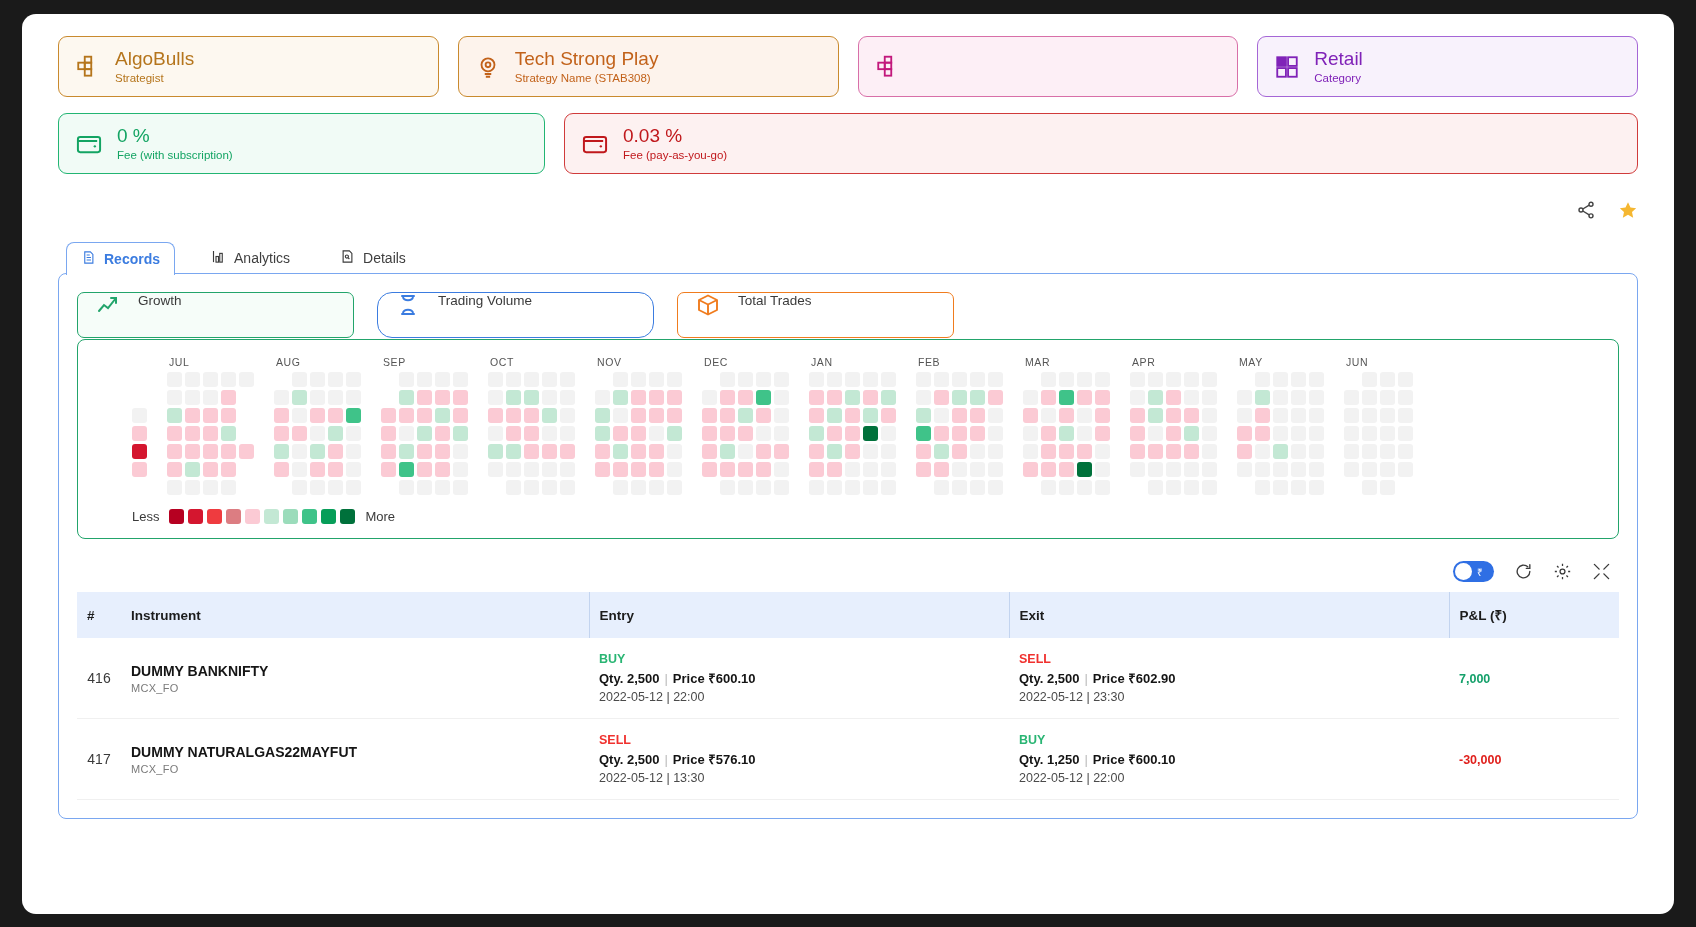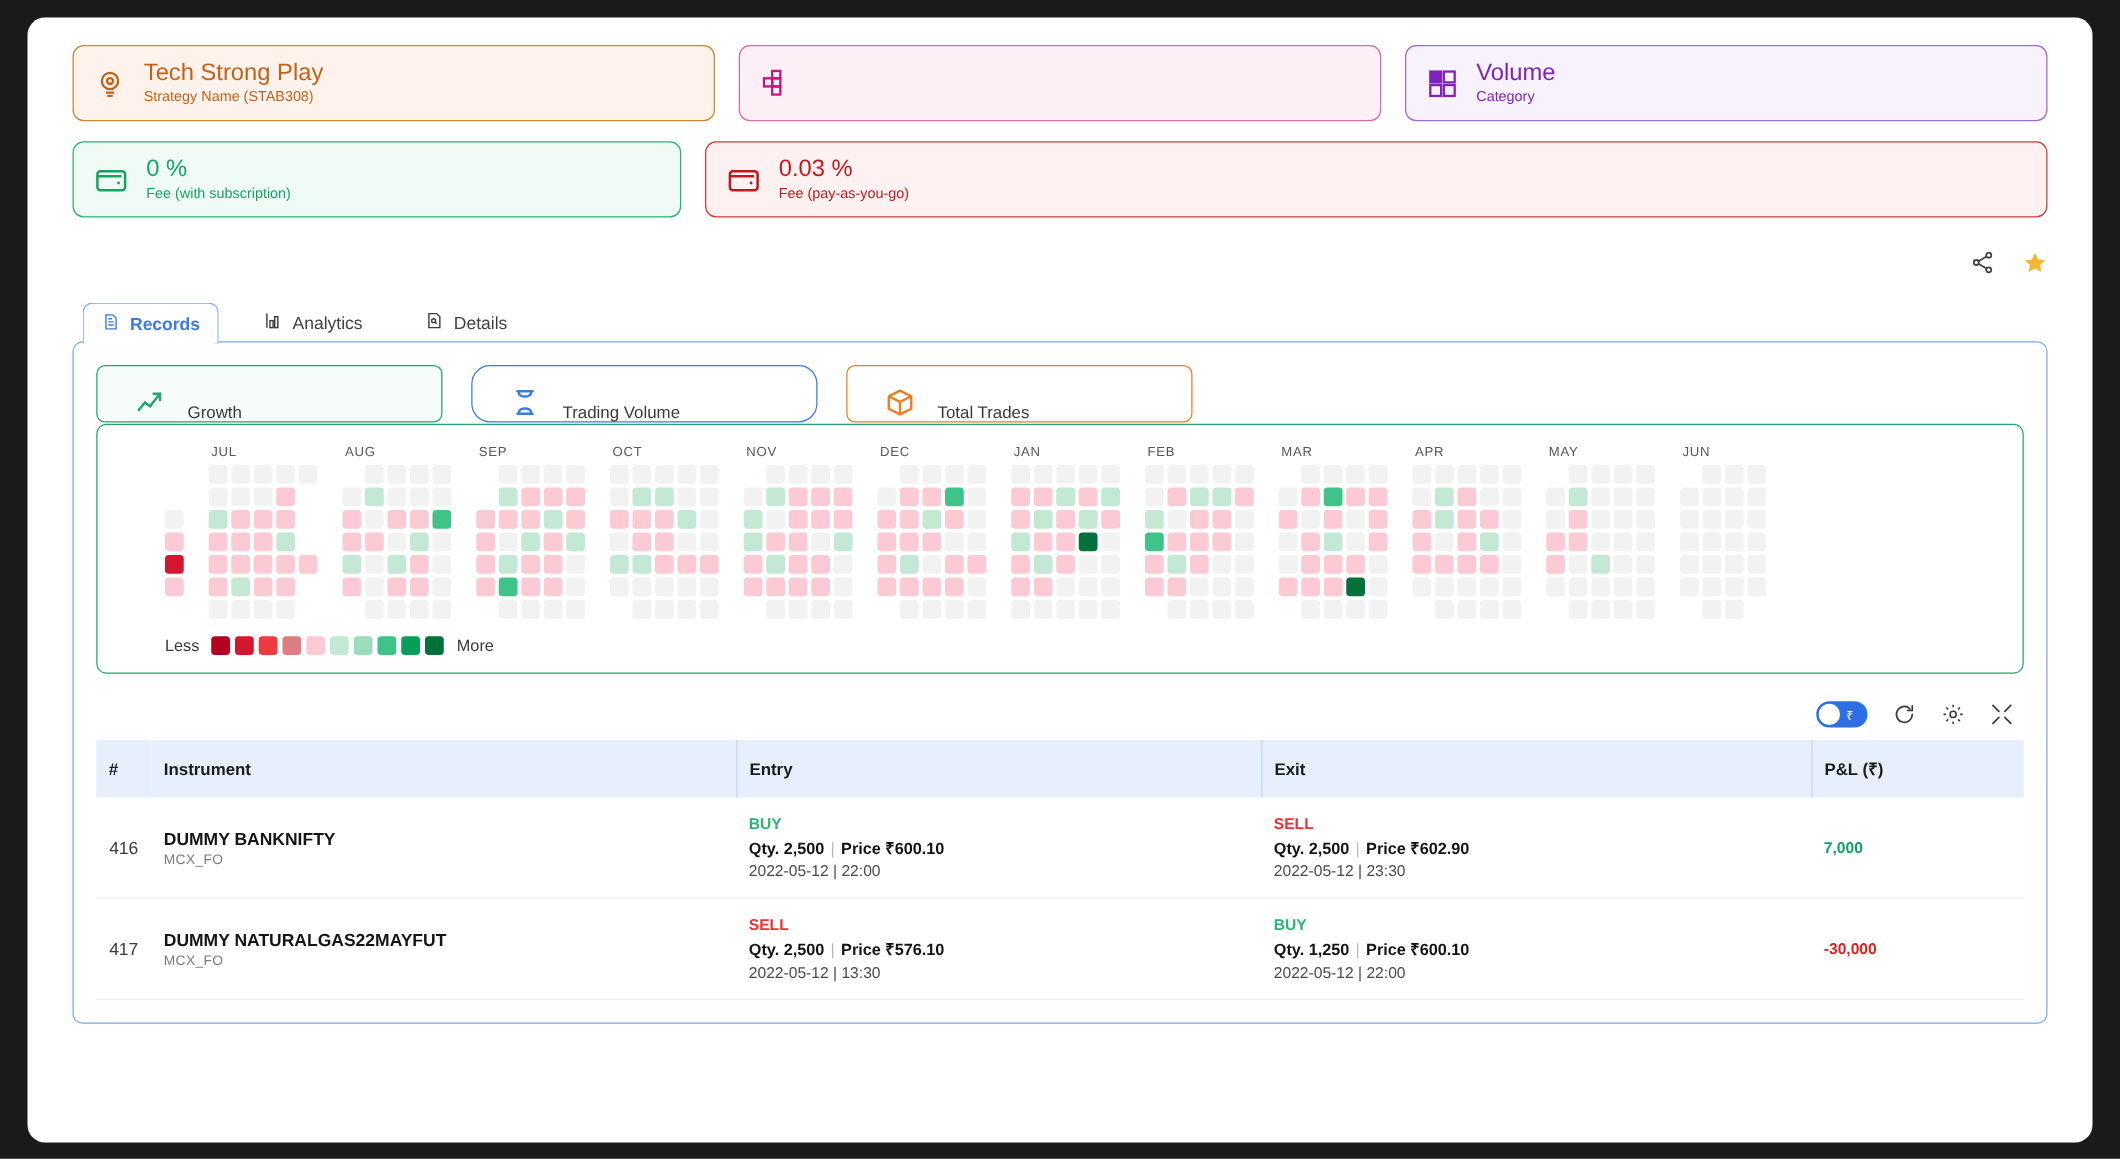--- a/index.html
+++ b/index.html
@@ -77,21 +77,21 @@
     border-radius: 8px 8px 0 0; background: #fff;
     position: relative; z-index: 3; margin-bottom: -1px;
   }
 
   .panel { border: 1px solid #7aa7f0; border-radius: 8px; padding: 18px; margin-top: -1px; }
 
   
   .subtabs { display: flex; gap: 23px; margin-bottom: 2px; }
   .subtab {
     flex: 0 0 277px; height: 46px; border-radius: 7px; border: 1px solid;
-    display: flex; align-items: flex-end; gap: 18px; padding: 0 30px;
+    display: flex; align-items: flex-start; gap: 18px; padding: 0 18px;
     font-size: 13.5px; color: #3a3a3a; cursor: pointer; background: #fff;
   }
   .subtab.st-green { border-color: #22a46b; background: #f6fdf9; position: relative; z-index: 3; }
   .subtab.st-blue  { border-color: #3b7ce0; border-radius: 15px; }
   .subtab.st-orange{ border-color: #f07c1e; }
 
   .heatwrap { border: 1px solid #22a46b; border-radius: 8px; margin-top: -1px; padding: 16px 12px 14px 12px; }
 
   
   .hm { display: flex; align-items: flex-start; padding-left: 42px; }
@@ -139,20 +139,34 @@
   .col-pl { width: 170px; }
 </style>
 </head>
 <body>
 
 <div class="screen">
 <div class="page">
 
 
   <div class="cards-row" id="cards-row-1">
+        <div class="card c-amber">
+          <div class="ic">
+            <svg width="26" height="26" viewBox="0 0 24 24" stroke="#b5751c" fill="none" stroke-width="1.7">
+              <rect x="3" y="8" width="6" height="6"></rect>
+              <rect x="9" y="8" width="6" height="6"></rect>
+              <rect x="9" y="2.5" width="6" height="5.5"></rect>
+              <rect x="9" y="14" width="6" height="6"></rect>
+            </svg>
+          </div>
+          <div class="txt">
+            <div class="big">AlgoBulls</div>
+            <div class="sub">Strategist</div>
+          </div>
+        </div>
         <div class="card c-peach">
           <div class="ic">
             <svg width="26" height="26" viewBox="0 0 24 24" stroke="#c2621a" fill="none" stroke-width="1.7">
               <circle cx="12" cy="10" r="6"></circle>
               <circle cx="12" cy="10" r="2.2"></circle>
               <line x1="9" y1="18.5" x2="15" y2="18.5"></line>
               <line x1="10" y1="21" x2="14" y2="21"></line>
             </svg>
           </div>
           <div class="txt">
@@ -173,21 +187,21 @@
         <div class="card c-violet">
           <div class="ic">
             <svg width="26" height="26" viewBox="0 0 24 24" stroke="#8023b8" fill="none" stroke-width="1.7">
               <rect x="3" y="3" width="8" height="8" fill="#8023b8"></rect>
               <rect x="13" y="3" width="8" height="8"></rect>
               <rect x="3" y="13" width="8" height="8"></rect>
               <rect x="13" y="13" width="8" height="8"></rect>
             </svg>
           </div>
           <div class="txt">
-            <div class="big">Volume</div>
+            <div class="big">Retail</div>
             <div class="sub">Category</div>
           </div>
         </div>
       </div>
 
   <div class="cards-row cards-row-2" id="cards-row-2">
         <div class="card c-green w2">
           <div class="ic">
             <svg width="28" height="28" viewBox="0 0 24 24" stroke="#13a463" fill="none" stroke-width="1.7">
               <rect x="2.5" y="6" width="19" height="13" rx="2"></rect>

